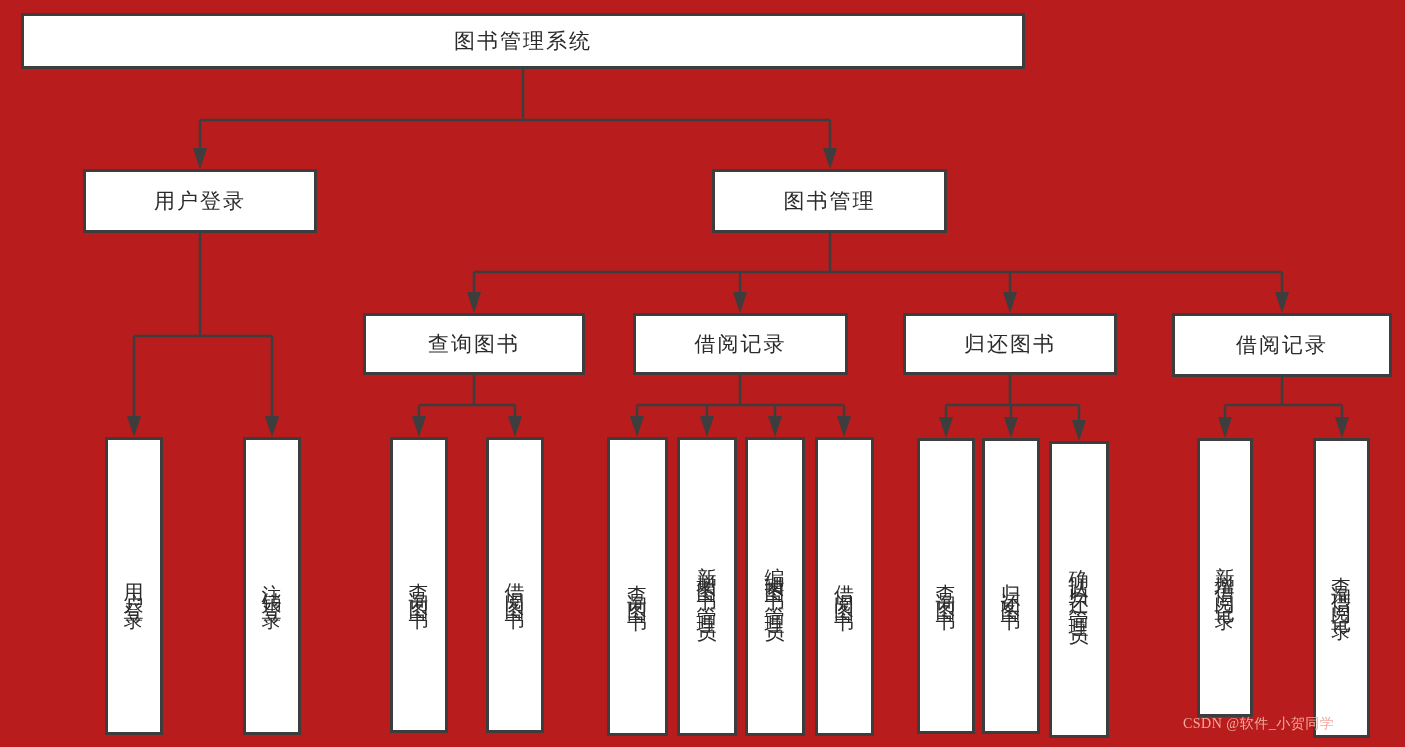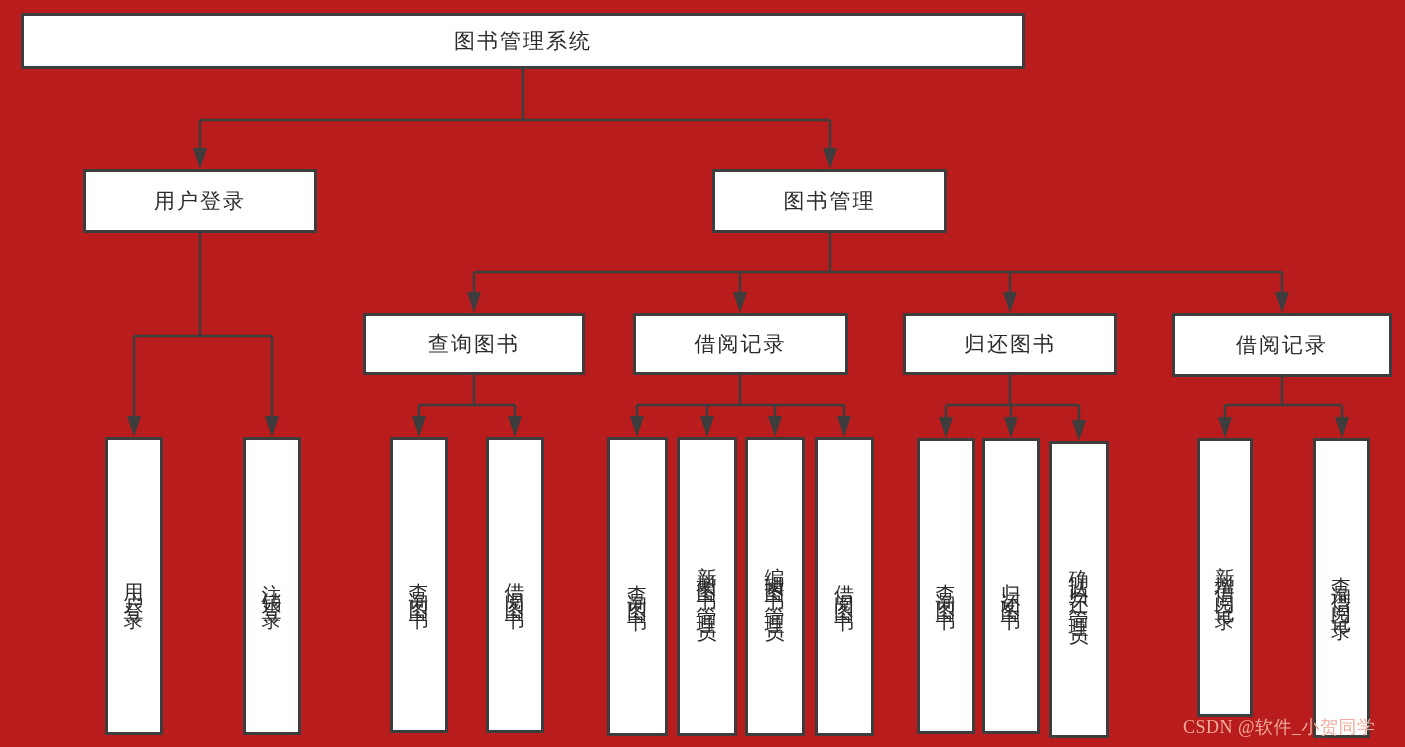--- a/index.html
+++ b/index.html
@@ -40,21 +40,21 @@
     letter-spacing: 9px;
     line-height: 1;
     padding: 4px 0;
   }
   .v-node.long { letter-spacing: 8px; padding: 2px 0; }
   .watermark {
     position: absolute;
     left: 1183px;
     top: 715px;
     width: 222px;
-    font-size: 18px;
+    font-size: 14px;
     letter-spacing: 0.5px;
     color: #f2ab9d;
     white-space: nowrap;
     z-index: 5;
   }
 </style>
 </head>
 <body>
 
 <div class="canvas">

